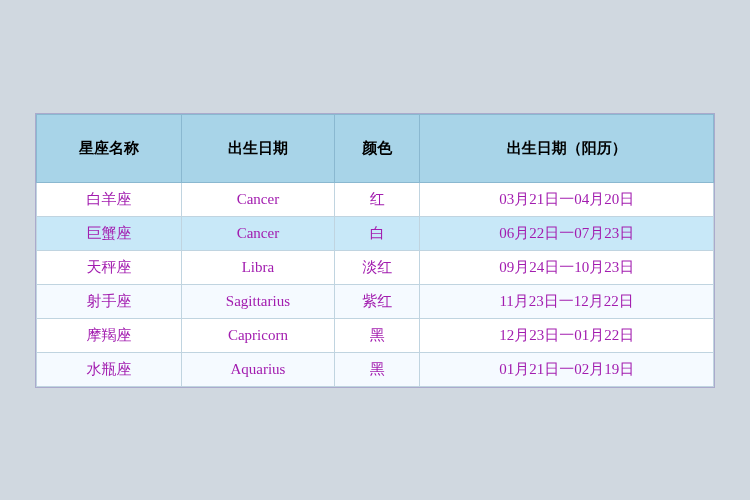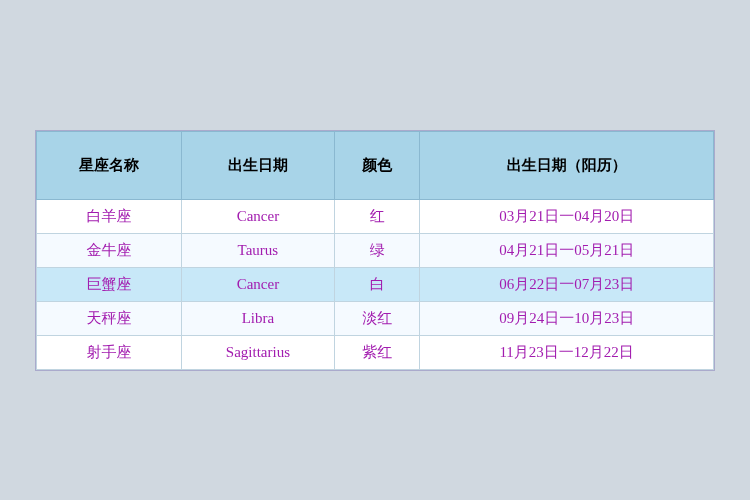--- a/index.html
+++ b/index.html
@@ -61,39 +61,45 @@
         <th>出生日期（阳历）</th>
       </tr>
     </thead>
     <tbody id="table-body">
     <tr>
           <td>白羊座</td>
           <td>Cancer</td>
           <td>红</td>
           <td>03月21日一04月20日</td>
         </tr>
-        <tr>
-          <td>金牛座</td>
-          <td>Taurus</td>
-          <td>绿</td>
-          <td>04月21日一05月21日</td>
-        </tr>
         <tr class="highlighted">
           <td>巨蟹座</td>
           <td>Cancer</td>
           <td>白</td>
           <td>06月22日一07月23日</td>
         </tr>
         <tr>
           <td>天秤座</td>
           <td>Libra</td>
           <td>淡红</td>
           <td>09月24日一10月23日</td>
         </tr>
         <tr>
           <td>射手座</td>
           <td>Sagittarius</td>
           <td>紫红</td>
           <td>11月23日一12月22日</td>
         </tr>
+        <tr>
+          <td>摩羯座</td>
+          <td>Capricorn</td>
+          <td>黑</td>
+          <td>12月23日一01月22日</td>
+        </tr>
+        <tr>
+          <td>水瓶座</td>
+          <td>Aquarius</td>
+          <td>黑</td>
+          <td>01月21日一02月19日</td>
+        </tr>
       </tbody>
   </table>
 </div>
 
 </body></html>

